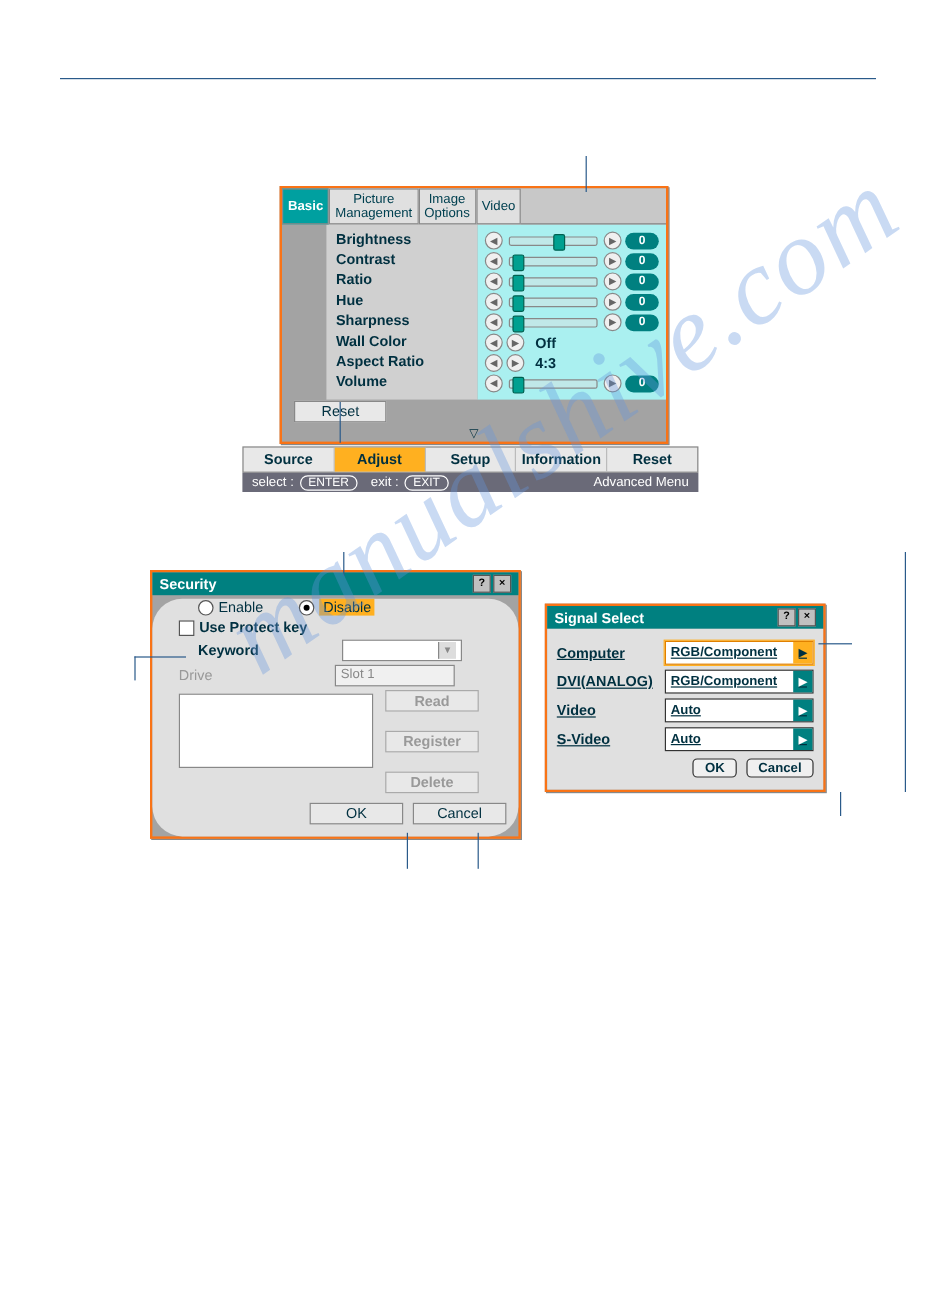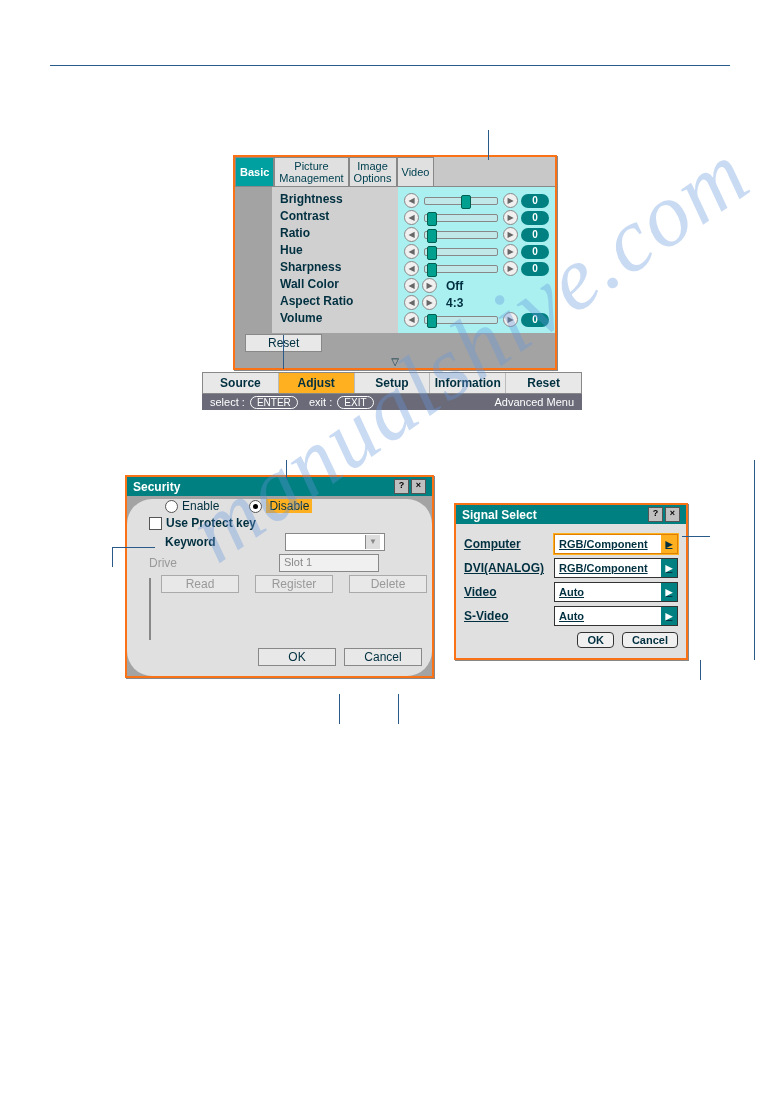--- a/index.html
+++ b/index.html
@@ -107,21 +107,21 @@
   }
   .kw-field { width:100px; background:#fff;}
   .kw-field .dd{float:right;width:14px;height:14px;background:#ddd;border-left:1px solid #888;text-align:center;font-size:8px;line-height:14px;cursor:pointer;}
   .drive-field { width:100px;}
   .listbox { width:160px; height:60px; border:1px solid #888; background:#fff; margin-top:3px;}
   .btn {
     border:1px solid #888; background:#e8e8e8; color:#003040; font-size:12px;
     padding:1px 10px; cursor:pointer; min-width:56px; text-align:center;
   }
   .btn.disabled { color:#999; border-color:#aaa; cursor:default;}
-  .btn-col { display:flex; flex-direction:row; gap:16px; }
+  .btn-col { display:flex; flex-direction:column; gap:16px;font-weight:bold; }
   .btn-row { display:flex; gap:8px; justify-content:flex-end; margin-top:8px;}
   .dis-text { color:#999; }
   
   .sig-win { top:503px; left:454px; width:230px;}
   .sig-body { padding:6px 8px 10px; background:#e0e0e0;color:#003040;font-size:12px;}
   .sig-row { display:flex; align-items:center; margin:4px 0;text-decoration:underline; }
   .sig-lbl { width:90px; font-weight:bold;}
   .combo {
     flex:1; border:1px solid #333; background:#fff; height:18px; display:flex;
     align-items:center; font-size:11px; font-weight:bold; color:#003040;cursor:pointer;

